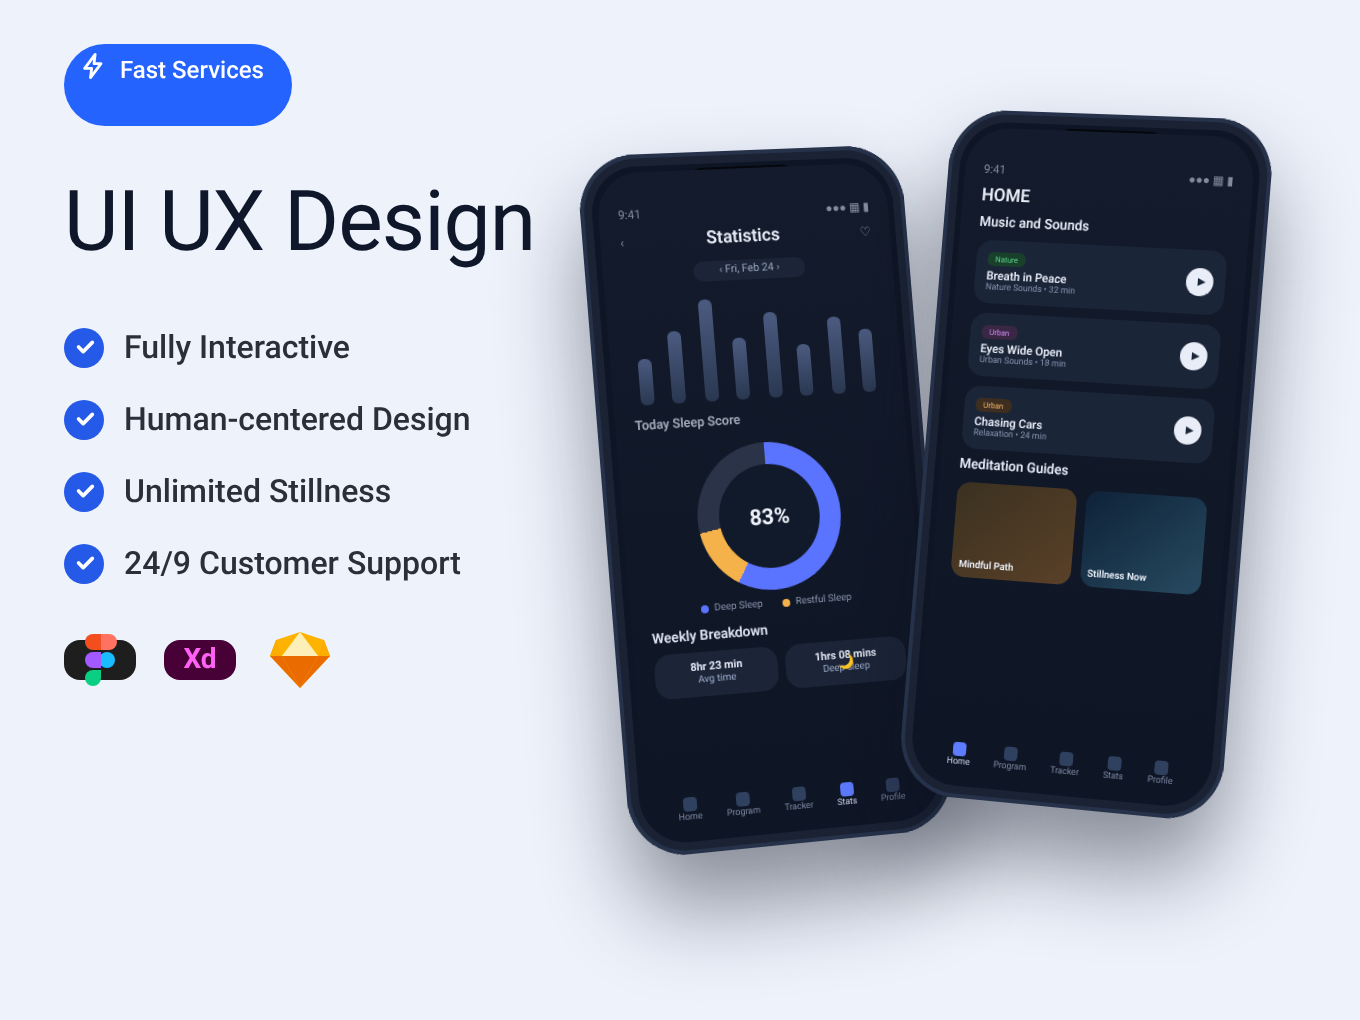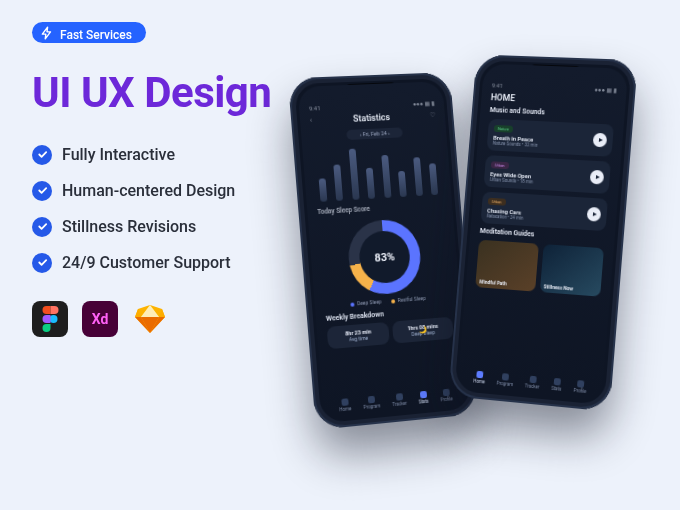--- a/index.html
+++ b/index.html
@@ -1,29 +1,29 @@
 <!DOCTYPE html>
 <html><head>
 <meta charset="utf-8">
 <style>
   html,body{margin:0;padding:0;width:680px;height:510px;overflow:hidden;font-family:-apple-system,BlinkMacSystemFont,"Segoe UI",Roboto,Helvetica,Arial,sans-serif;background:#edf2fb}
   .canvas{position:relative;width:680px;height:510px;background:#edf2fb}
 
   
   .col{position:absolute;left:32px;top:22px;width:330px}
-  .badge{display:inline-flex;align-items:center;gap:6px;background:#2563ff;color:#fff;font-size:12px;font-weight:500;padding:4px 14px 0 8px;border-radius:999px}
+  .badge{display:inline-flex;align-items:center;gap:6px;background:#2563ff;color:#fff;font-size:12px;font-weight:500;padding:4px 14px 20px 8px;border-radius:999px}
   .badge svg{width:14px;height:14px}
-  .headline{margin:28px 0 0 0;font-size:42px;line-height:1.02;font-weight:700;color:#6d28d9;letter-spacing:-0.5px}
+  .headline{margin:28px 0 0 0;font-size:42px;line-height:1.02;font-weight:400;color:#0f172a;letter-spacing:-0.5px}
   .sub{margin:4px 0 0 0;font-size:20px;font-weight:500;color:#2559e8}
   .features{margin:30px 0 0 0;padding:0;list-style:none}
   .features li{display:flex;align-items:center;gap:10px;font-size:16px;color:#2a2f3a;font-weight:500;margin-bottom:16px}
   .check{width:20px;height:20px;border-radius:50%;background:#2559e8;display:flex;align-items:center;justify-content:center;flex-shrink:0}
   .check svg{width:11px;height:11px}
   .tools{display:flex;gap:14px;margin-top:28px;align-items:center}
-  .tool{width:36px;height:36px;border-radius:8px;display:flex;align-items:center;justify-content:center}
+  .tool{width:36px;height:20px;border-radius:8px;display:flex;align-items:center;justify-content:center}
 
   
   .mock{position:absolute;right:30px;top:56px;width:350px;height:420px;perspective:1800px}
   .phone{position:absolute;width:168px;height:348px;border-radius:30px;background:#0e1524;box-shadow:0 26px 44px rgba(10,15,30,0.45),0 0 0 2px #26324a inset, 0 0 0 6px #1a2234 inset}
   .phone.left{left:0;top:18px;transform:rotateY(18deg) rotateZ(-4deg) rotateX(3deg)}
   .phone.right{left:158px;top:0;transform:rotateY(-18deg) rotateZ(4deg) rotateX(3deg)}
   .notch{position:absolute;top:8px;left:50%;transform:translateX(-50%);width:54px;height:12px;background:#05070c;border-radius:8px}
   .screen{position:absolute;inset:9px;border-radius:22px;background:linear-gradient(#131b2c,#0e1524);padding:18px 10px 8px 10px;color:#cfd6e4;font-size:6.5px}
   .status{display:flex;justify-content:space-between;font-size:6px;opacity:.6;margin-bottom:4px}
   .scr-title{font-size:9px;font-weight:600;color:#e8edf7}
@@ -102,21 +102,21 @@
             </svg>
           </span>
         <span>Human-centered Design</span>
       </li>
       <li>
         <span class="check">
             <svg viewBox="0 0 24 24" fill="none" stroke="#fff" stroke-width="4" stroke-linecap="round" stroke-linejoin="round">
               <path d="M5 12l5 5L20 7"></path>
             </svg>
           </span>
-        <span>Stillness Revisions</span>
+        <span>Unlimited Stillness</span>
       </li>
       <li>
         <span class="check">
             <svg viewBox="0 0 24 24" fill="none" stroke="#fff" stroke-width="4" stroke-linecap="round" stroke-linejoin="round">
               <path d="M5 12l5 5L20 7"></path>
             </svg>
           </span>
         <span>24/9 Customer Support</span>
       </li>
     </ul>

